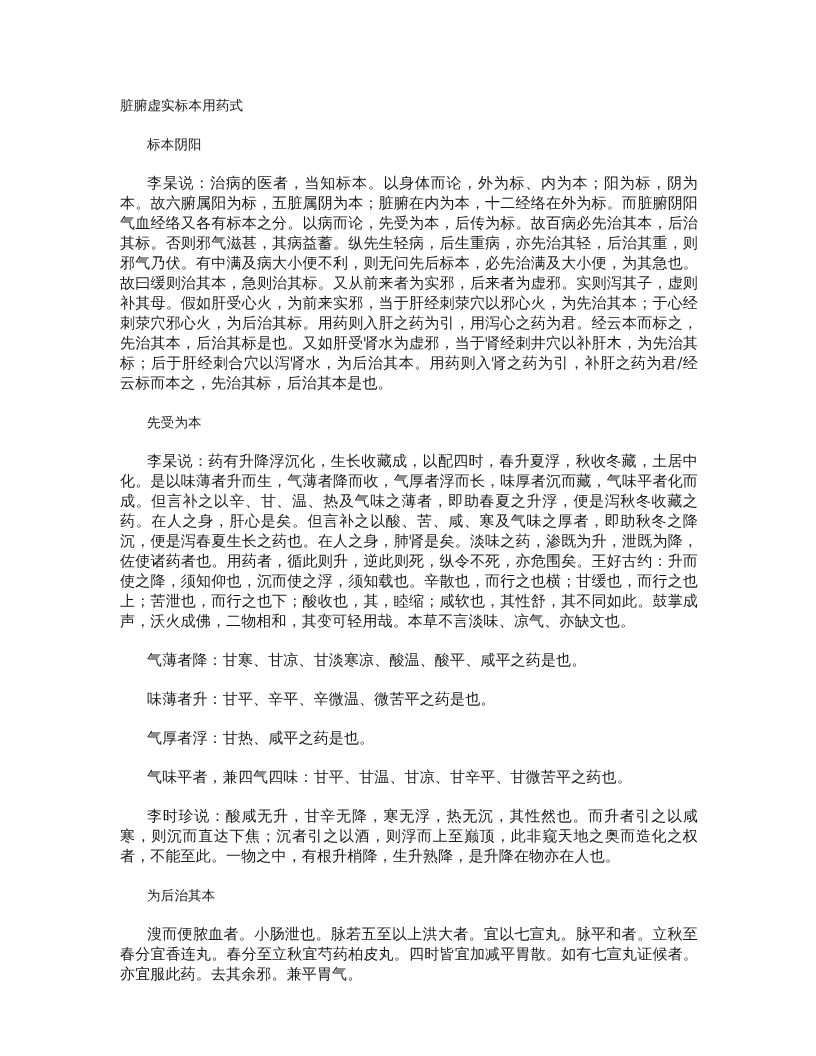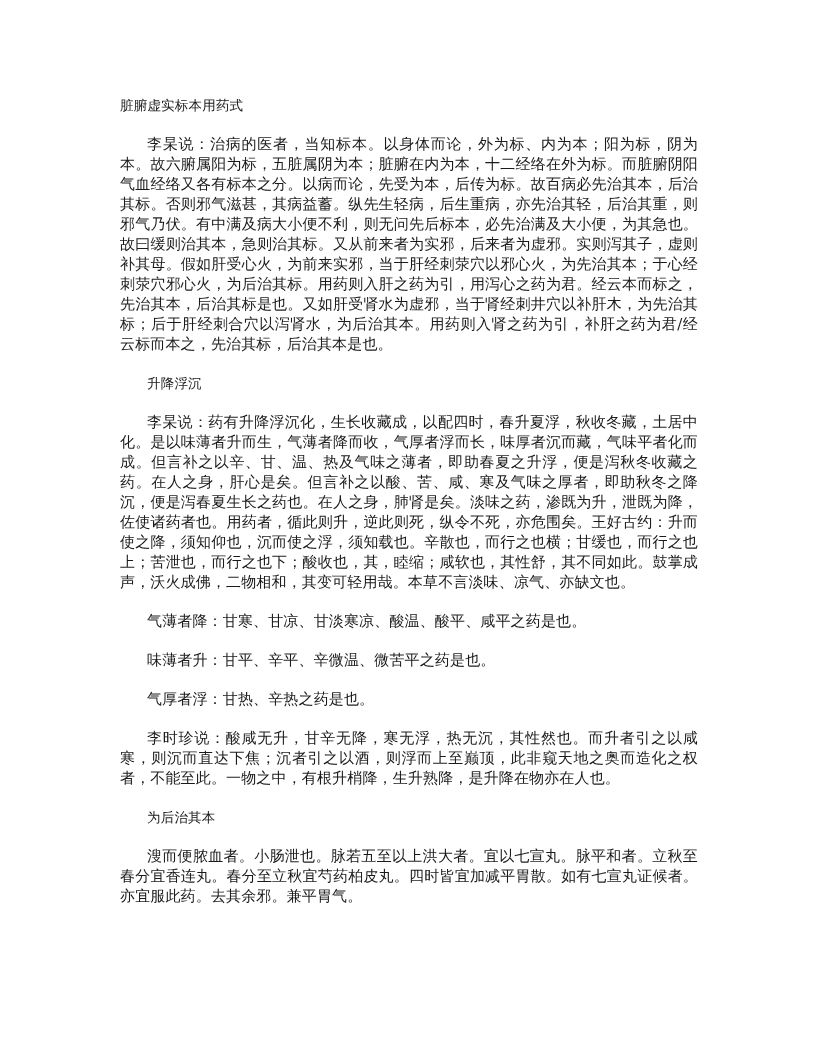--- a/index.html
+++ b/index.html
@@ -57,26 +57,28 @@
   .para:last-child { margin-bottom: 0; }
 </style>
 </head>
 <body>
 
 <div class="page">
   <div class="content">
 
     <div class="doc-title">脏腑虚实标本用药式</div>
 
+    <div class="section-heading">标本阴阳</div>
     <p class="para">李杲说：治病的医者，当知标本。以身体而论，外为标、内为本；阳为标，阴为本。故六腑属阳为标，五脏属阴为本；脏腑在内为本，十二经络在外为标。而脏腑阴阳气血经络又各有标本之分。以病而论，先受为本，后传为标。故百病必先治其本，后治其标。否则邪气滋甚，其病益蓄。纵先生轻病，后生重病，亦先治其轻，后治其重，则邪气乃伏。有中满及病大小便不利，则无问先后标本，必先治满及大小便，为其急也。故曰缓则治其本，急则治其标。又从前来者为实邪，后来者为虚邪。实则泻其子，虚则补其母。假如肝受心火，为前来实邪，当于肝经刺荥穴以邪心火，为先治其本；于心经刺荥穴邪心火，为后治其标。用药则入肝之药为引，用泻心之药为君。经云本而标之，先治其本，后治其标是也。又如肝受肾水为虚邪，当于肾经刺井穴以补肝木，为先治其标；后于肝经刺合穴以泻肾水，为后治其本。用药则入肾之药为引，补肝之药为君/经云标而本之，先治其标，后治其本是也。</p>
 
-    <div class="section-heading">升降浮沉</div>
+    <div class="section-heading">先受为本</div>
     <p class="para">李杲说：药有升降浮沉化，生长收藏成，以配四时，春升夏浮，秋收冬藏，土居中化。是以味薄者升而生，气薄者降而收，气厚者浮而长，味厚者沉而藏，气味平者化而成。但言补之以辛、甘、温、热及气味之薄者，即助春夏之升浮，便是泻秋冬收藏之药。在人之身，肝心是矣。但言补之以酸、苦、咸、寒及气味之厚者，即助秋冬之降沉，便是泻春夏生长之药也。在人之身，肺肾是矣。淡味之药，渗既为升，泄既为降，佐使诸药者也。用药者，循此则升，逆此则死，纵令不死，亦危围矣。王好古约：升而使之降，须知仰也，沉而使之浮，须知载也。辛散也，而行之也横；甘缓也，而行之也上；苦泄也，而行之也下；酸收也，其，睦缩；咸软也，其性舒，其不同如此。鼓掌成声，沃火成佛，二物相和，其变可轻用哉。本草不言淡味、凉气、亦缺文也。</p>
     <p class="para">气薄者降：甘寒、甘凉、甘淡寒凉、酸温、酸平、咸平之药是也。</p>
     <p class="para">味薄者升：甘平、辛平、辛微温、微苦平之药是也。</p>
-    <p class="para">气厚者浮：甘热、辛热之药是也。</p>
+    <p class="para">气厚者浮：甘热、咸平之药是也。</p>
+    <p class="para">气味平者，兼四气四味：甘平、甘温、甘凉、甘辛平、甘微苦平之药也。</p>
     <p class="para">李时珍说：酸咸无升，甘辛无降，寒无浮，热无沉，其性然也。而升者引之以咸寒，则沉而直达下焦；沉者引之以酒，则浮而上至巅顶，此非窥天地之奥而造化之权者，不能至此。一物之中，有根升梢降，生升熟降，是升降在物亦在人也。</p>
 
     <div class="section-heading">为后治其本</div>
     <p class="para">溲而便脓血者。小肠泄也。脉若五至以上洪大者。宜以七宣丸。脉平和者。立秋至春分宜香连丸。春分至立秋宜芍药柏皮丸。四时皆宜加减平胃散。如有七宣丸证候者。亦宜服此药。去其余邪。兼平胃气。</p>
 
   </div>
 </div>
 
 </body></html>

